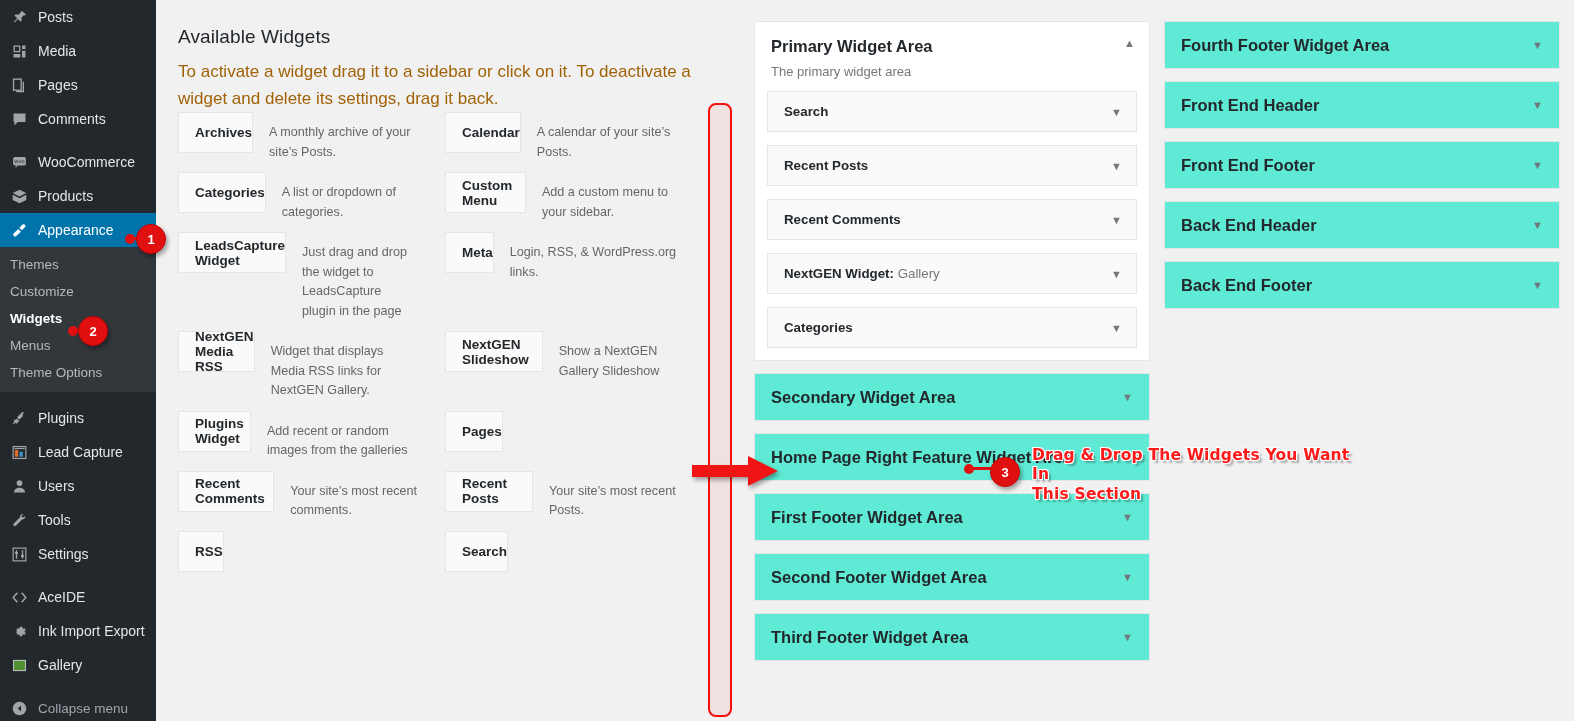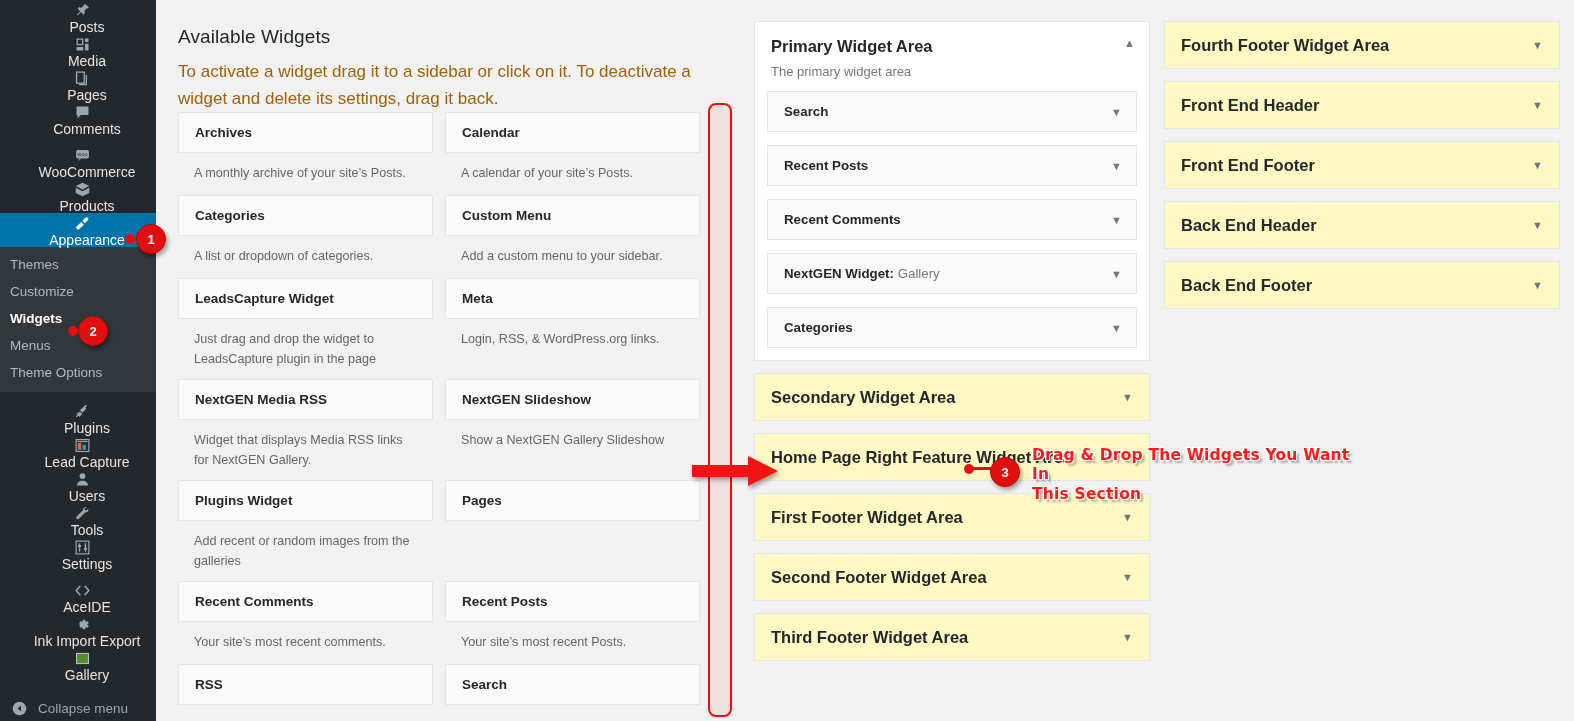--- a/index.html
+++ b/index.html
@@ -17,21 +17,20 @@
     width: 156px; height: 721px;
     background: #23282d;
     overflow: hidden;
   }
   .menu-item {
     position: relative;
     display: flex; align-items: center;
     height: 34px; padding-left: 9px;
     color: #e5e5e5; font-size: 14px; font-weight: 400;
     white-space: nowrap;
-    flex-direction: column;
   }
   .menu-item .mi-label { margin-left: 9px; line-height: 1; }
   .menu-item.active { background: #0073aa; color: #fff; }
   .menu-item.active .mi-label { color: #fff; }
   .menu-icon {
     width: 20px; height: 20px;
     display: inline-flex; align-items: center; justify-content: center;
     color: #a0a5aa; flex: 0 0 20px;
   }
   .menu-item.active .menu-icon { color: #fff; }
@@ -65,21 +64,21 @@
     width: 528px; 
   }
 
   .widget-grid {
     position: absolute; left: 22px; top: 112px;
     width: 546px;
     display: grid;
     grid-template-columns: 255px 255px;
     column-gap: 12px;
   }
-  .w-cell { display: flex; flex-direction: column; }
+  .w-cell { display: flex; }
   .w-card {
     background: #fafafa;
     border: 1px solid #e5e5e5;
     height: 41px;
     display: flex; align-items: center;
     padding: 0 0 0 16px;
     font-size: 13.5px; font-weight: bold; color: #23282d;
     margin-bottom: 0;
   }
   .w-desc {
@@ -118,21 +117,21 @@
     height: 41px; display: flex; align-items: center;
     padding: 0 14px 0 16px;
     font-size: 13.3px; font-weight: bold; color: #23282d;
     margin-bottom: 13px; justify-content: space-between;
   }
   .w-item:last-child { margin-bottom: 0; }
   .w-item .wi-sub { font-weight: normal; color: #777; }
   .w-item .wi-caret { color: #72777c; font-size: 11px; }
 
   .panel-collapsed {
-    background: #fef9c3; border: 1px solid #e5e5e5;
+    background: #5eead4; border: 1px solid #e5e5e5;
     height: 48px; display: flex; align-items: center;
     padding: 0 16px; margin-bottom: 12px;
     justify-content: space-between;
   }
   .panel-collapsed .pc-title {
     font-size: 16.5px; font-weight: bold; color: #23282d;
   }
   .panel-collapsed .pc-caret { color: #72777c; font-size: 11px; }
 
   

